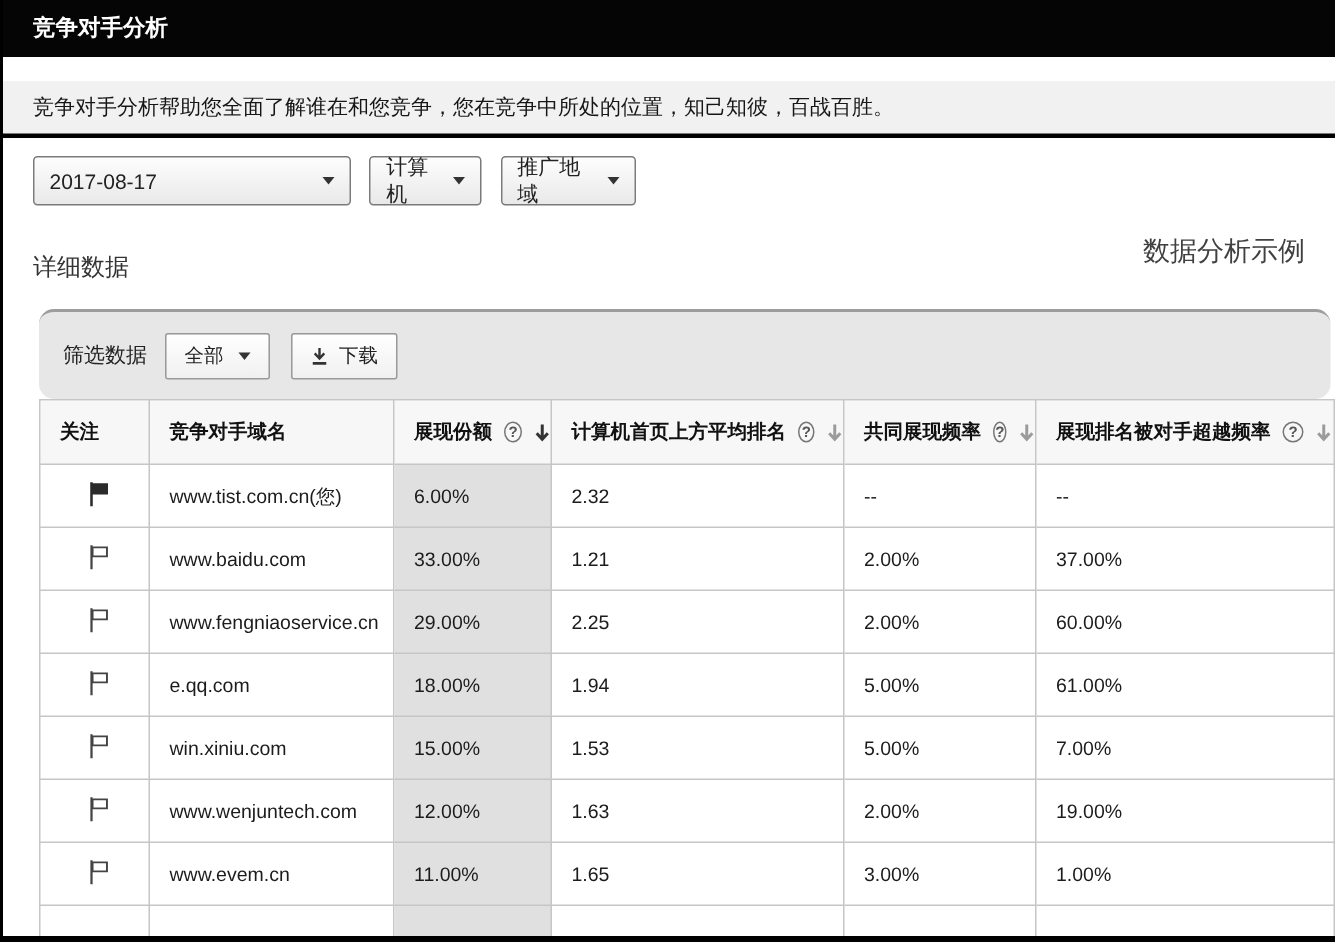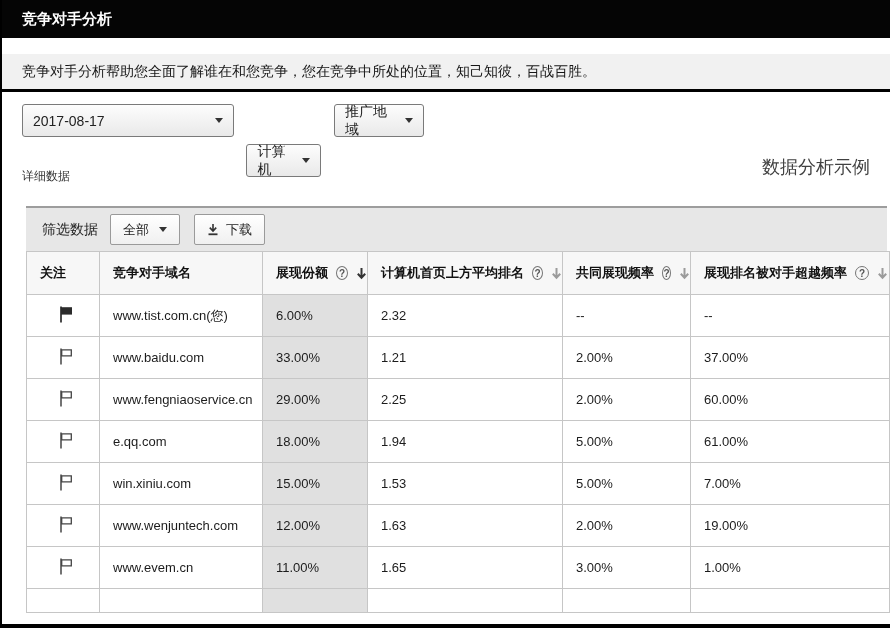--- a/index.html
+++ b/index.html
@@ -53,54 +53,55 @@
     border-radius: 3px;
     background: linear-gradient(#fdfdfd, #e9e9e9);
     font-size: 14px;
     color: #222;
     padding: 0 10px;
     margin-right: 8px;
     cursor: pointer;
     vertical-align: top;
   }
   .dd-date { width: 212px; }
-  .dd-device { width: 75px; margin-top: 40px; }
+  .dd-device { width: 75px; }
   .dd-region { width: 90px; }
   .caret {
     width: 0; height: 0;
     border-left: 4px solid transparent;
     border-right: 4px solid transparent;
     border-top: 5px solid #333;
     margin-left: 8px;
   }
   .example-link {
     position: absolute;
     right: 0;
     top: 6px;
     font-size: 18px;
     color: #404040;
     cursor: pointer;
     margin-top: 45px;
   }
   
   .section-title {
     margin: 30px 0 0 20px;
-    font-size: 12px;
+    font-size: 16px;
     color: #333;
     height: 20px;
   }
   
   .toolbar {
     margin: 18px 3px 0 24px;
-    height: 45px;
+    height: 60px;
     background: #e7e7e7;
     border-top: 2px solid #9d9d9d;
     display: flex;
     align-items: center;
     padding-left: 16px;
+    border-radius: 10px;
   }
   .toolbar-label { font-size: 14px; color: #222; margin-right: 12px; }
   .tool-btn {
     display: inline-flex;
     align-items: center;
     height: 31px;
     background: linear-gradient(#ffffff, #f0f0f0);
     border: 1px solid #9a9a9a;
     border-radius: 2px;
     font-size: 13px;

